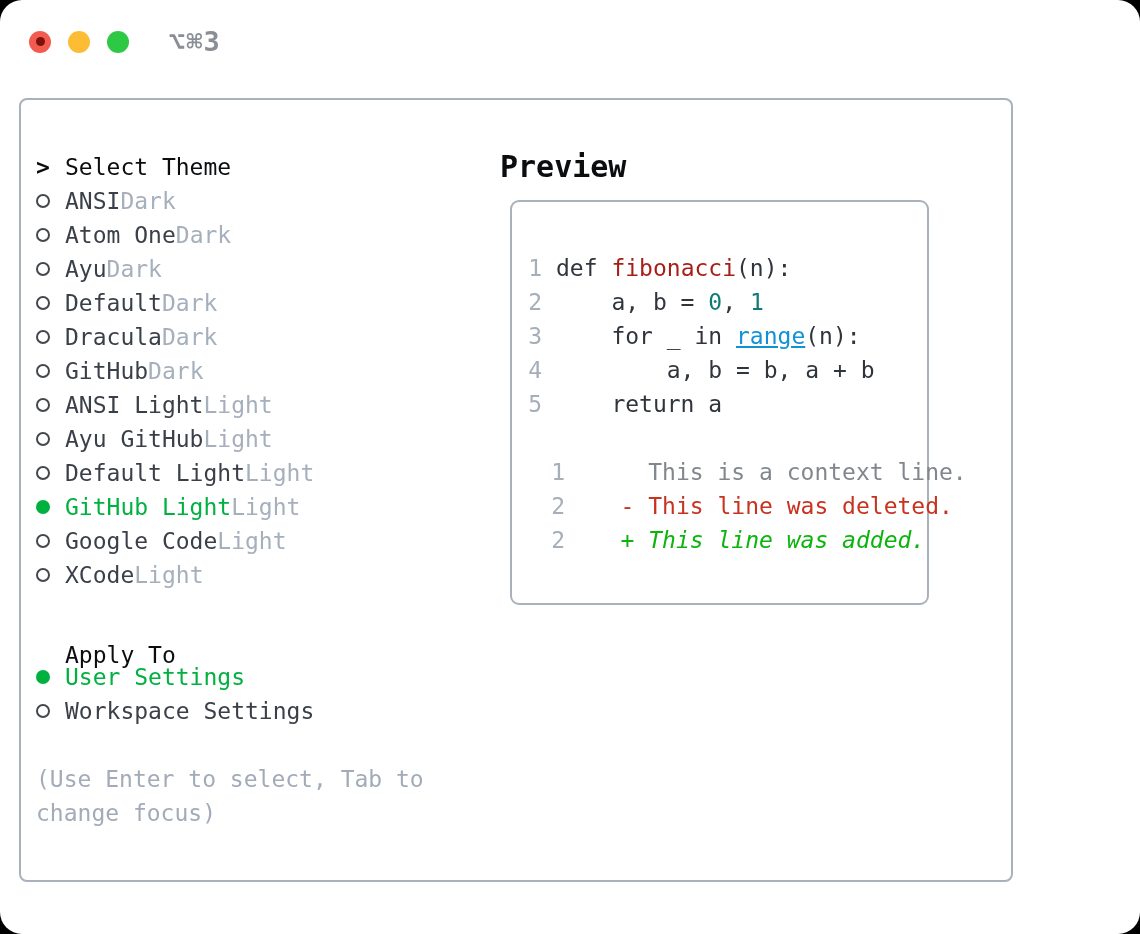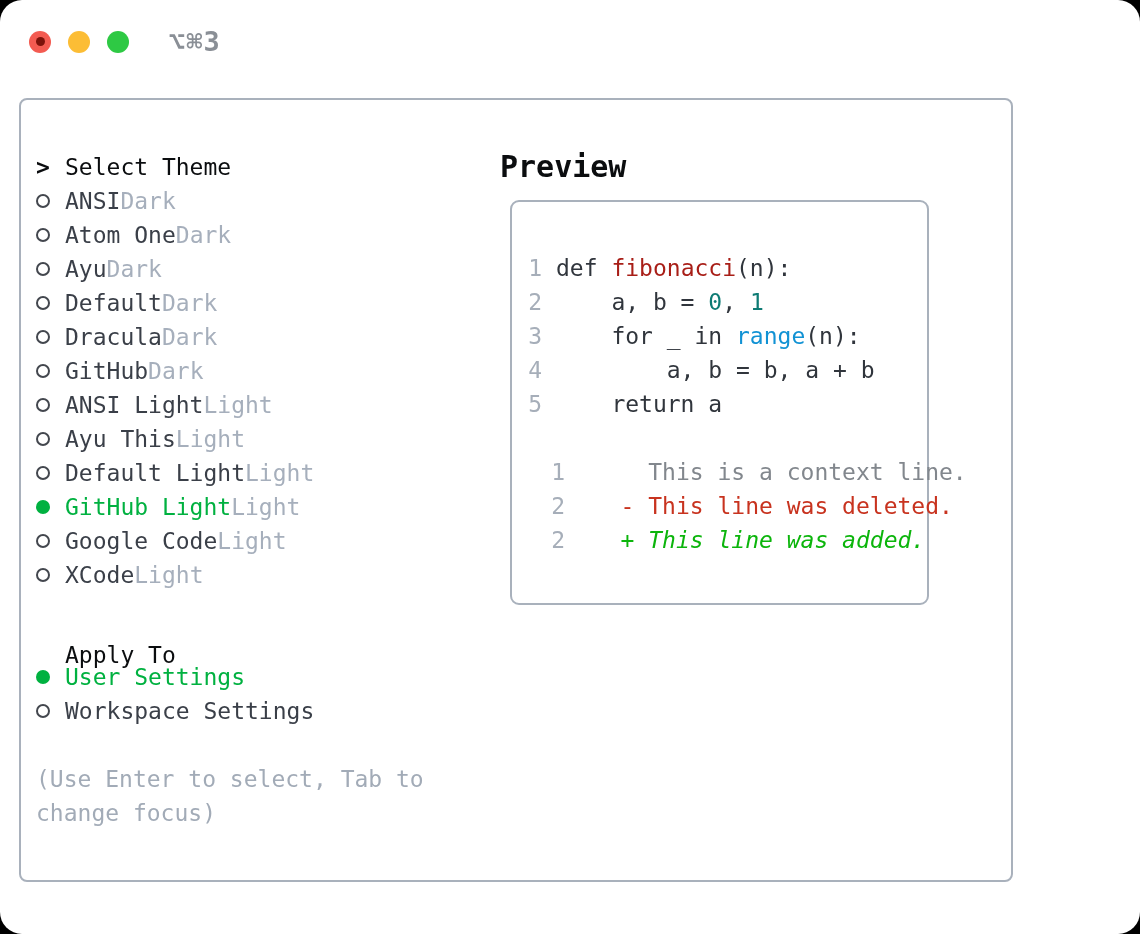--- a/index.html
+++ b/index.html
@@ -62,21 +62,21 @@
     position:absolute;left:489px;top:100px;width:419px;height:405px;box-sizing:border-box;
     border:2px solid var(--border-gray);border-radius:9px;background:#fff;
   }
   .codeblock{position:absolute;left:16px;top:49px;font-size:23px;line-height:34px;}
   .cline{white-space:pre;height:34px;}
   .ln{display:inline-block;width:14px;margin-right:14px;color:var(--gutter-gray);text-align:right;}
   .diffblock{margin-top:34px;margin-left:23px;}
   .tk-plain{color:var(--code-ink);}
   .tk-func{color:var(--func-red);}
   .tk-num{color:var(--number-teal);}
-  .tk-bi{color:var(--builtin-blue);}
+  .tk-bi{color:var(--builtin-blue);text-decoration:underline;}
   .tk-ctx{color:var(--context-gray);}
   .tk-del{color:var(--deleted-red);}
   .tk-add{color:var(--added-green);font-style:italic;}
 </style>
 </head>
 <body>
 
 <div class="window">
 
   <div class="titlebar">
@@ -91,21 +91,21 @@
   <div class="panel">
     <div class="rows">
         <div class="row"><span class="marker"><span class="prompt-char">&gt;</span></span><span class="hdr">Select Theme</span></div>
         <div class="row"><span class="marker"><span class="ring"></span></span><span class="t-name">ANSI</span> <span class="t-var">Dark</span></div>
         <div class="row"><span class="marker"><span class="ring"></span></span><span class="t-name">Atom One</span> <span class="t-var">Dark</span></div>
         <div class="row"><span class="marker"><span class="ring"></span></span><span class="t-name">Ayu</span> <span class="t-var">Dark</span></div>
         <div class="row"><span class="marker"><span class="ring"></span></span><span class="t-name">Default</span> <span class="t-var">Dark</span></div>
         <div class="row"><span class="marker"><span class="ring"></span></span><span class="t-name">Dracula</span> <span class="t-var">Dark</span></div>
         <div class="row"><span class="marker"><span class="ring"></span></span><span class="t-name">GitHub</span> <span class="t-var">Dark</span></div>
         <div class="row"><span class="marker"><span class="ring"></span></span><span class="t-name">ANSI Light</span> <span class="t-var">Light</span></div>
-        <div class="row"><span class="marker"><span class="ring"></span></span><span class="t-name">Ayu This</span> <span class="t-var">Light</span></div>
+        <div class="row"><span class="marker"><span class="ring"></span></span><span class="t-name">Ayu GitHub</span> <span class="t-var">Light</span></div>
         <div class="row"><span class="marker"><span class="ring"></span></span><span class="t-name">Default Light</span> <span class="t-var">Light</span></div>
         <div class="row"><span class="marker"><span class="dotsel"></span></span><span class="t-name sel">GitHub Light</span> <span class="t-var">Light</span></div>
         <div class="row"><span class="marker"><span class="ring"></span></span><span class="t-name">Google Code</span> <span class="t-var">Light</span></div>
         <div class="row"><span class="marker"><span class="ring"></span></span><span class="t-name">XCode</span> <span class="t-var">Light</span></div>
         <div class="row"></div>
         <div class="row"><span class="marker"></span><span class="hdr2">Apply To</span></div>
         <div class="row"><span class="marker"><span class="dotsel"></span></span><span class="t-name sel">User Settings</span></div>
         <div class="row"><span class="marker"><span class="ring"></span></span><span class="t-name">Workspace Settings</span></div>
         <div class="row"></div>
         <div class="help-row">(Use Enter to select, Tab to</div>

